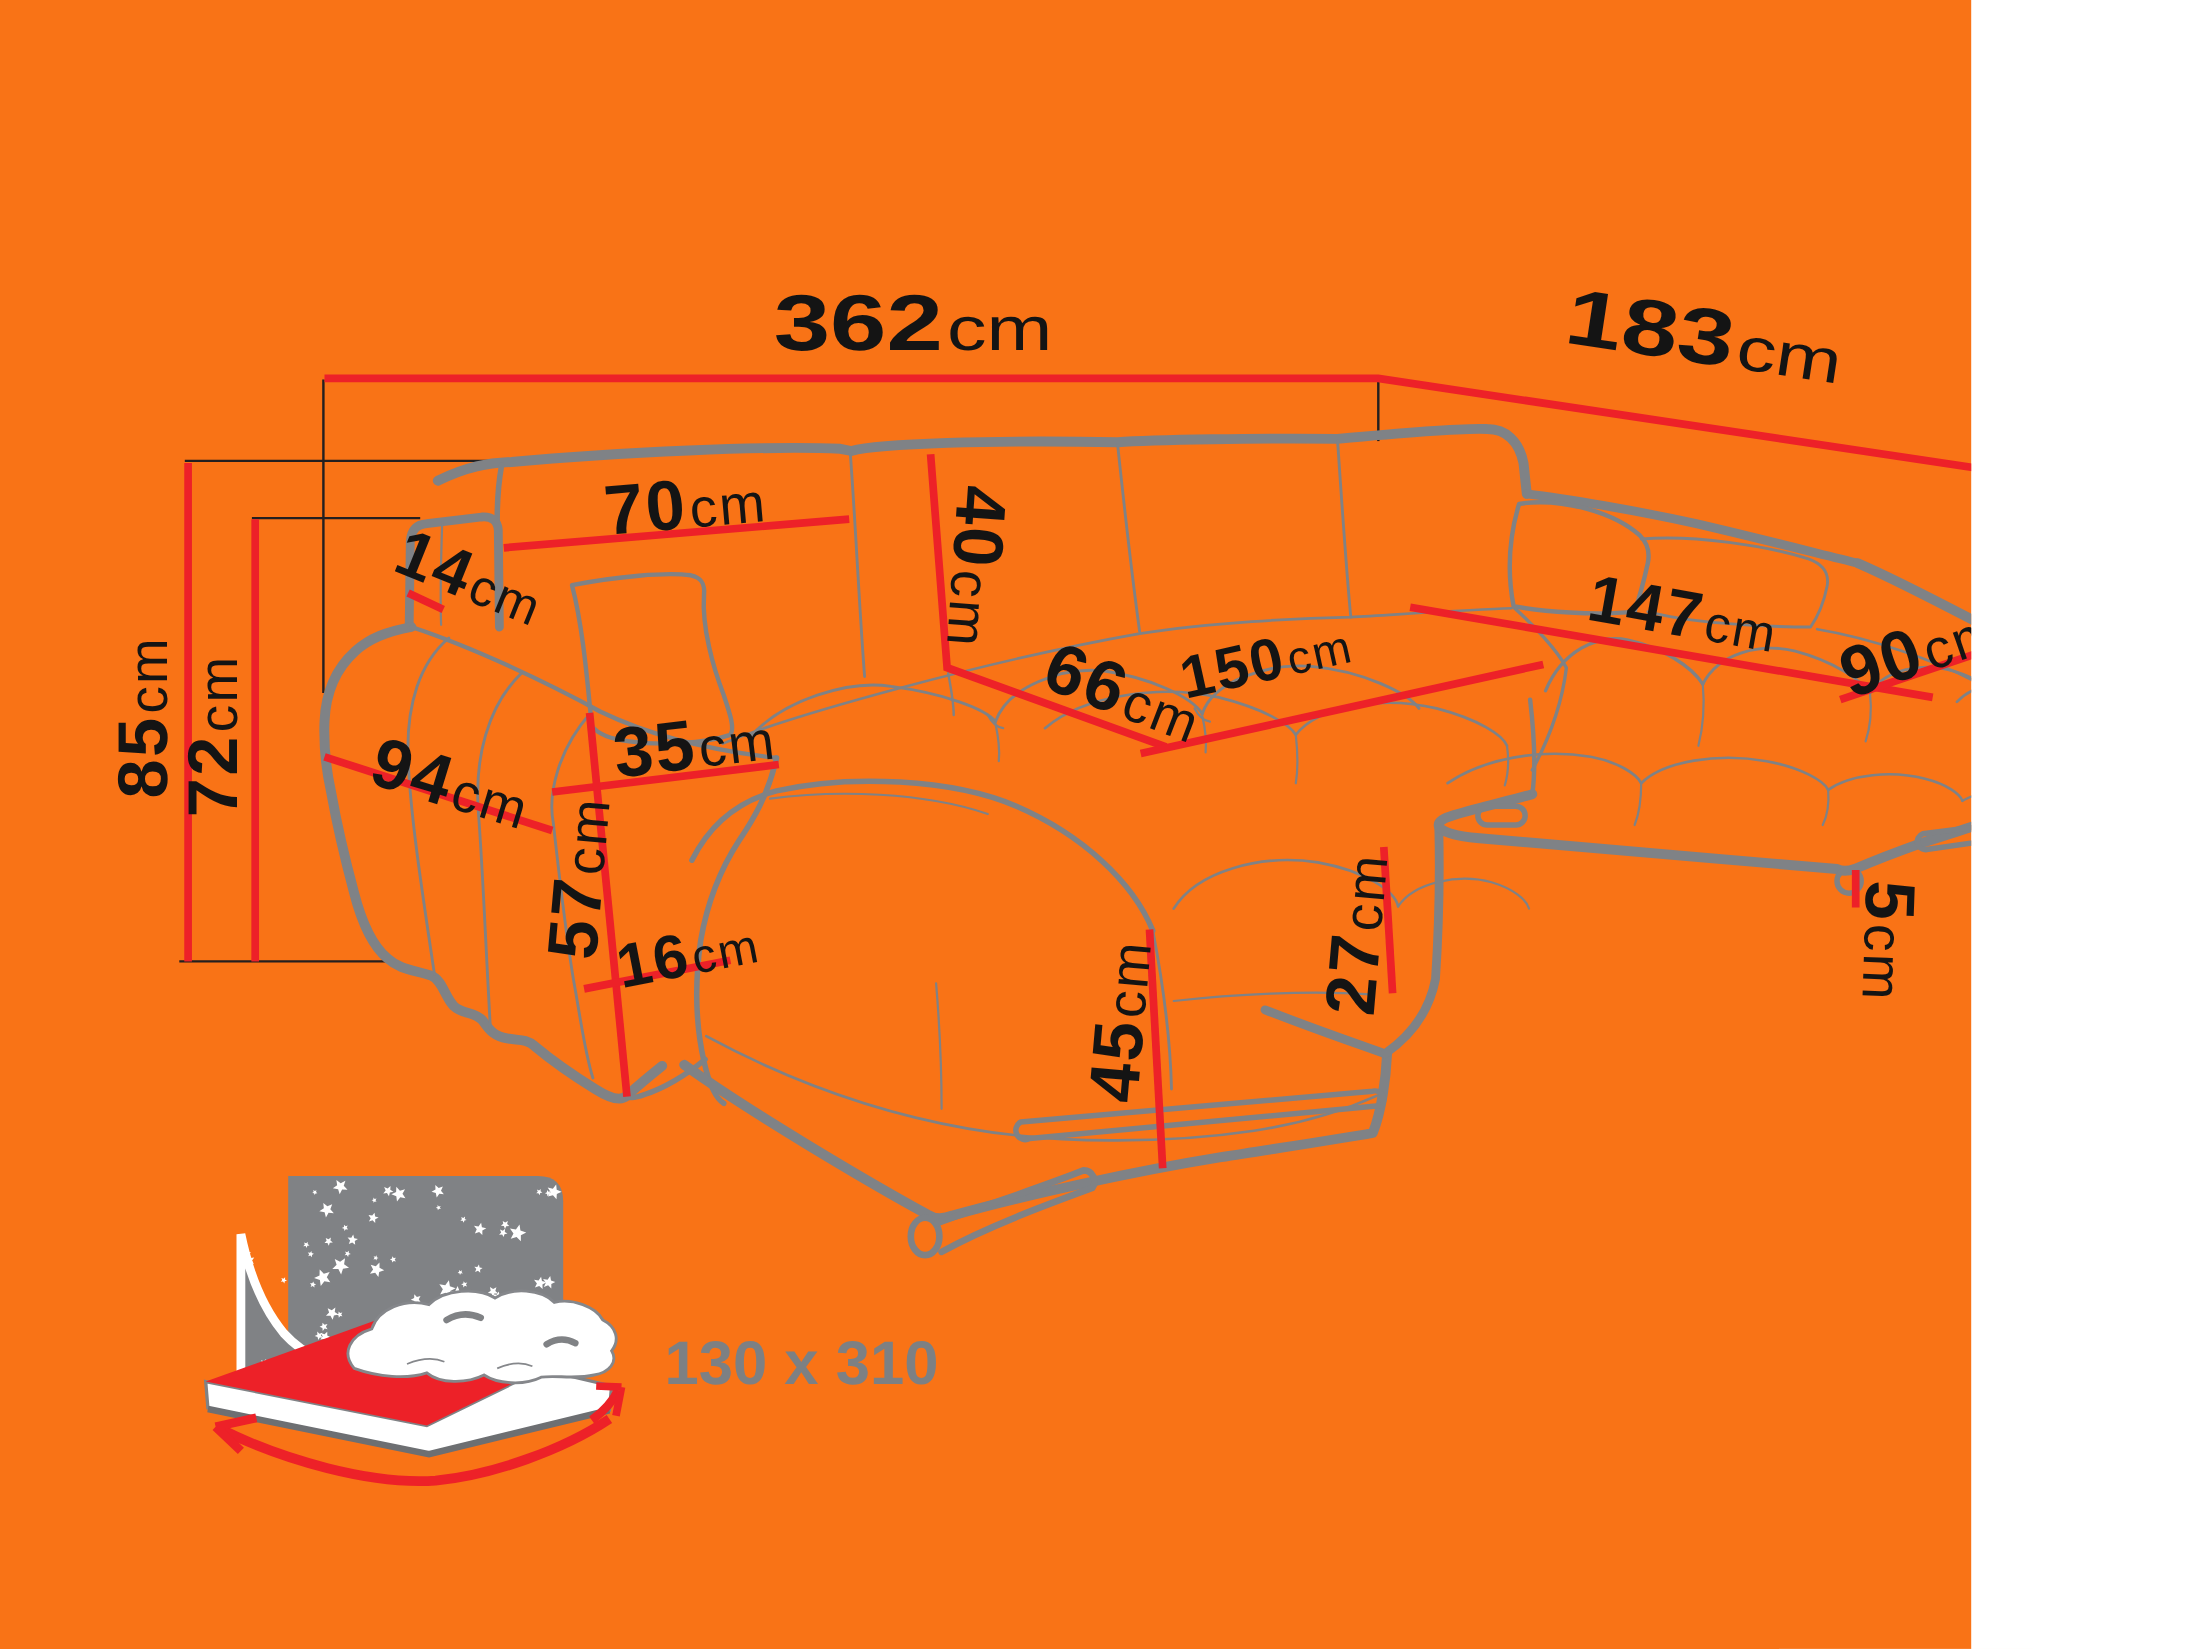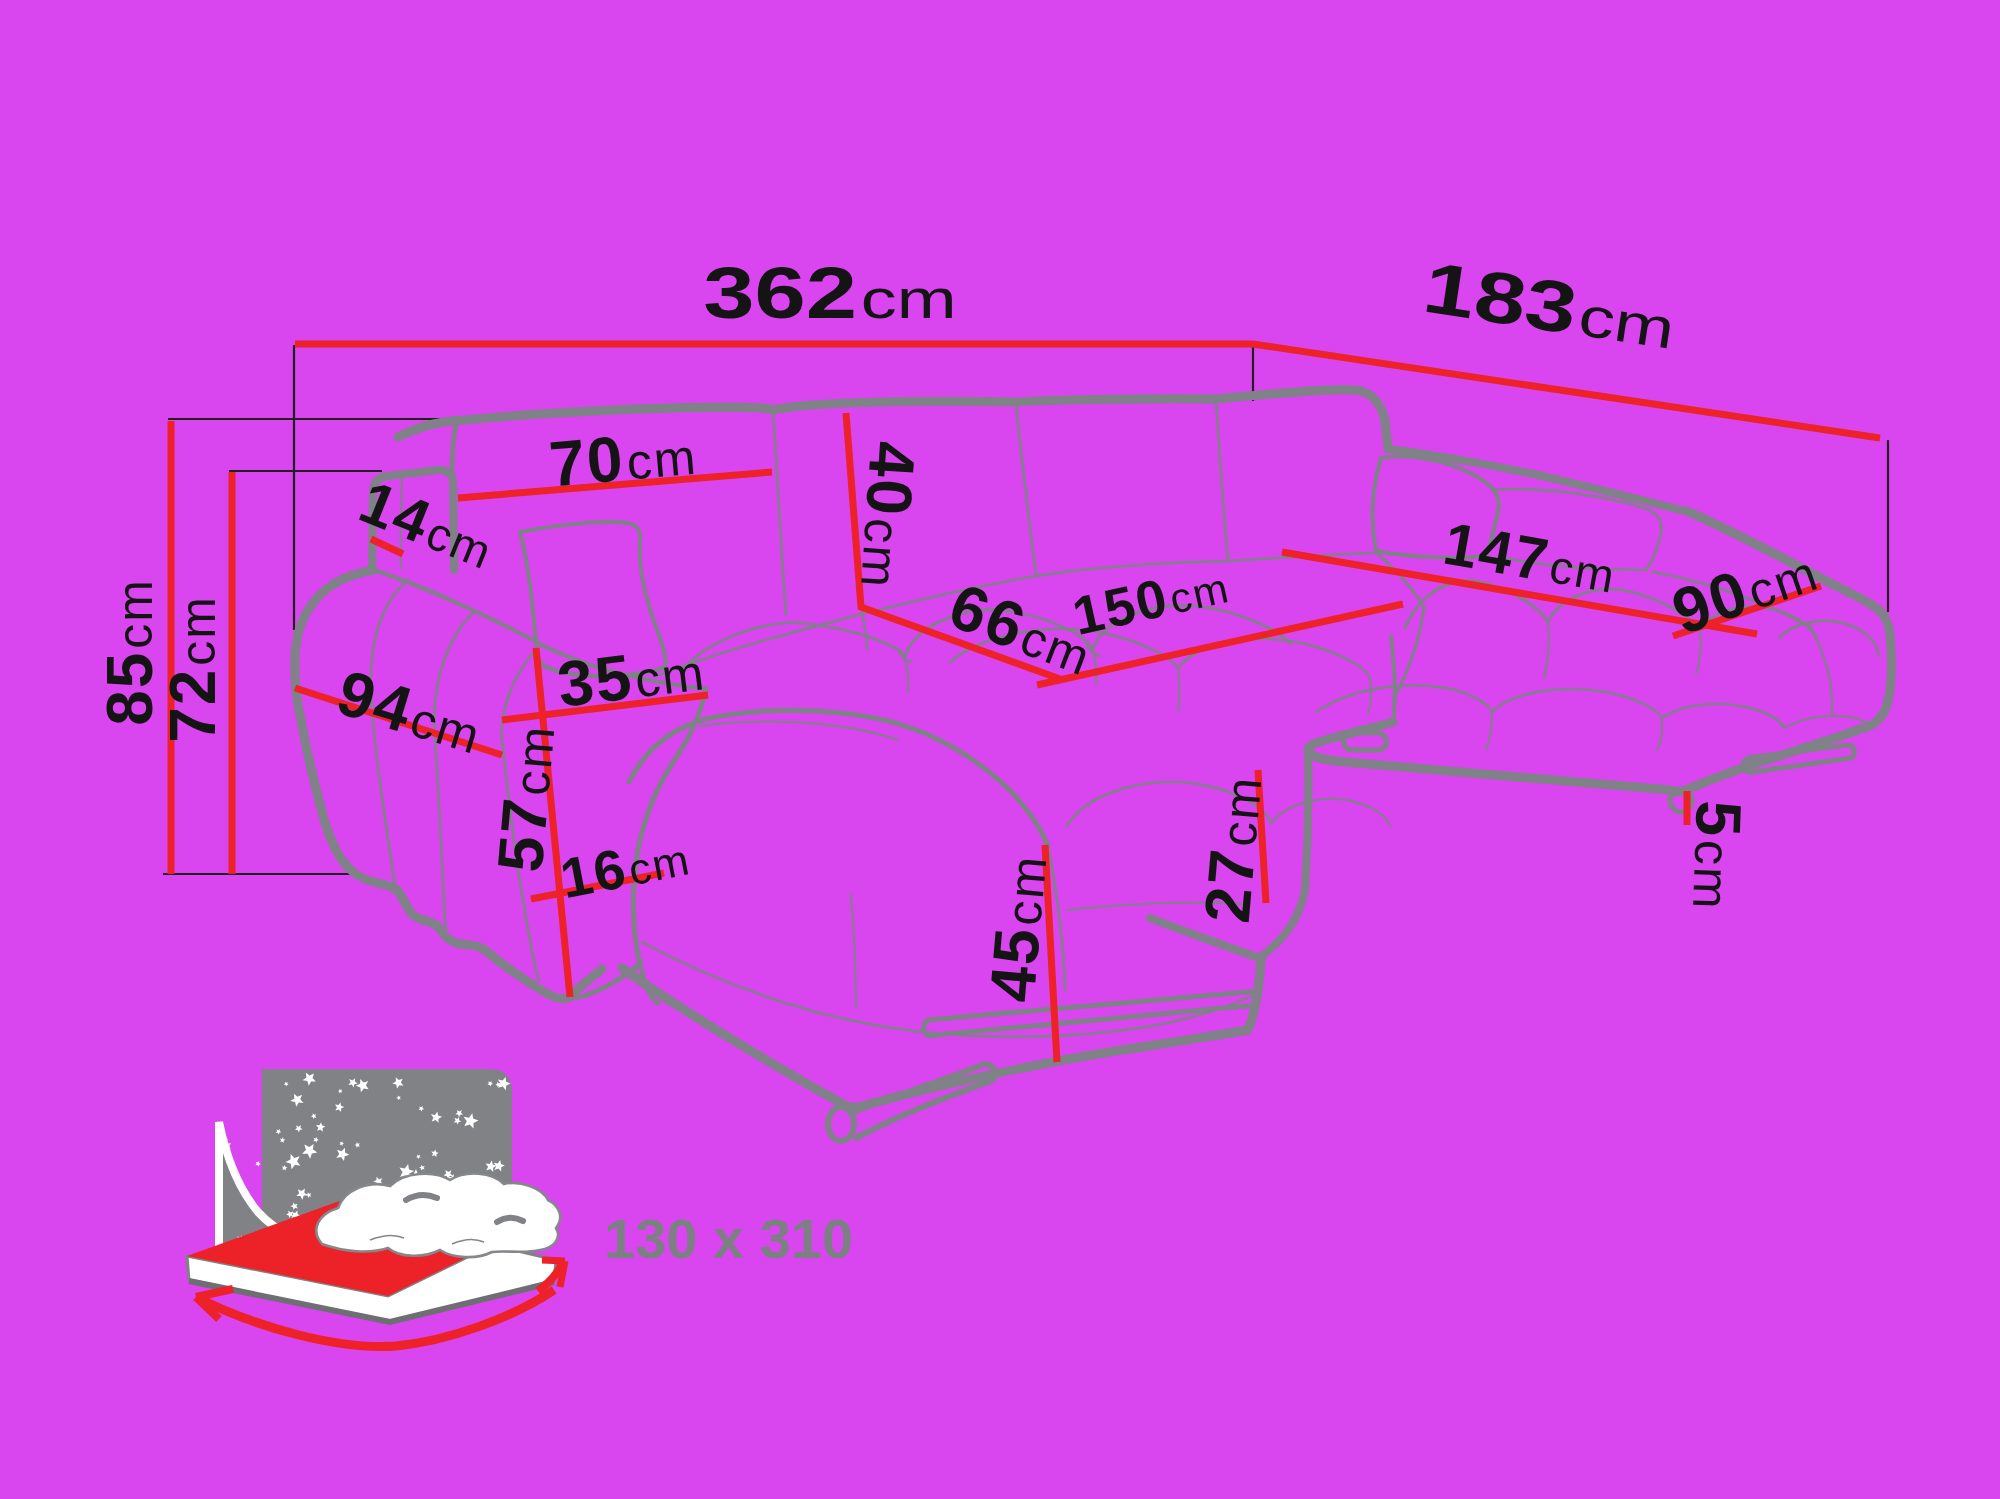--- a/index.html
+++ b/index.html
@@ -1,16 +1,16 @@
 <!DOCTYPE html>
 <html><head>
 <meta charset="utf-8">
 <style>
   html,body{margin:0;padding:0;background:#ffffff;}
-  #stage{position:relative;width:2000px;height:1499px;background:#d946ef;overflow:hidden;
+  #stage{position:relative;width:1792px;height:1499px;background:#f97316;overflow:hidden;
          font-family:"Liberation Sans", sans-serif;}
   svg{position:absolute;left:0;top:0;}
   text{font-family:"Liberation Sans", sans-serif;}
   .num{font-weight:bold;fill:#141414;}
   .cm{font-weight:normal;fill:#141414;font-size:78%;}
 </style>
 </head>
 <body>
 <div id="stage">
 <svg width="2000" height="1499" viewBox="0 0 2000 1499">

